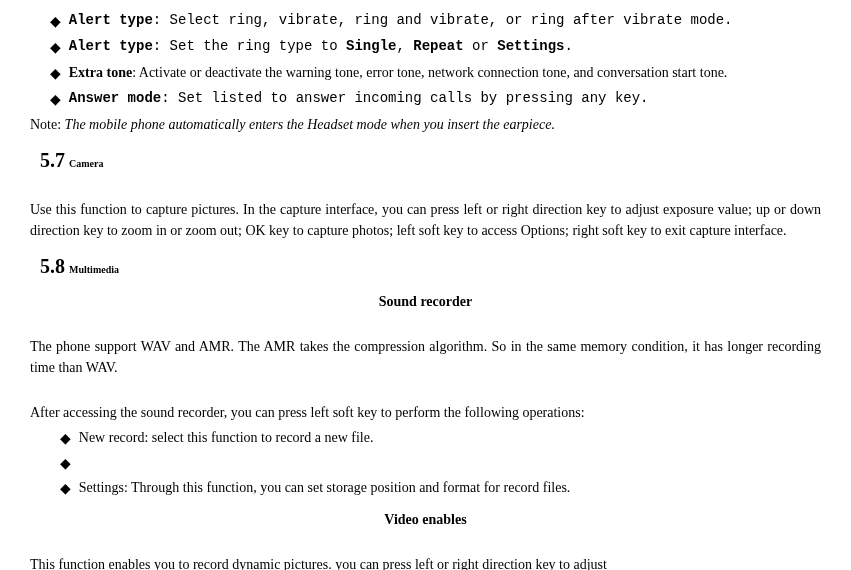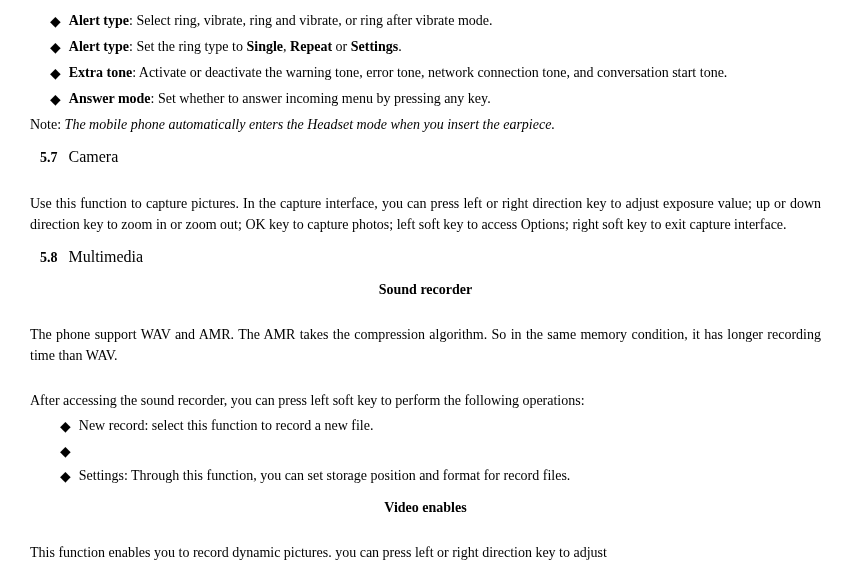--- a/index.html
+++ b/index.html
@@ -24,47 +24,48 @@
       align-items: flex-start;
     }
     .bullet-diamond {
       margin-right: 8px;
       font-size: 14px;
       flex-shrink: 0;
       margin-top: 1px;
     }
     .bullet-text {
       flex: 1;
+      font-family: Liberation Mono, monospace;
     }
     .bold {
       font-weight: bold;
     }
     .note-line {
       margin-top: 4px;
       margin-bottom: 6px;
       font-size: 14px;
     }
     .note-italic {
       font-style: italic;
     }
     .section-header {
       display: flex;
       align-items: baseline;
       margin-top: 10px;
       margin-bottom: 6px;
     }
     .section-number {
-      font-size: 14px;
+      font-size: 20px;
       font-weight: bold;
-      margin-right: 11px;
+      margin-right: 4px;
       margin-left: 10px;
     }
     .section-title {
-      font-size: 16px;
-      font-weight: normal;
+      font-size: 10px;
+      font-weight: bold;
     }
     .subsection-title {
       font-size: 14px;
       font-weight: bold;
       text-align: center;
       margin: 10px 0 6px 0;
     }
     .body-text {
       text-align: justify;
       margin-bottom: 4px;
@@ -112,21 +113,21 @@
 <div class="two-line-bullet">
   <span class="bullet-diamond">◆</span>
   <span class="two-line-content">
     <span class="bold">Extra  tone</span><span>: </span><span>Activate or deactivate the warning tone, error tone, network connection tone, and conversation start tone.</span>
   </span>
 </div>
 
 <div class="bullet-section">
   <span class="bullet-diamond">◆</span>
   <span class="bullet-text">
-    <span class="bold">Answer mode</span><span>: </span><span>Set whether to answer incoming menu by pressing any key.</span>
+    <span class="bold">Answer mode</span><span>: </span><span>Set listed to answer incoming calls by pressing any key.</span>
   </span>
 </div>
 
 <div class="note-line">
   <span>Note: </span><span class="note-italic">The mobile phone automatically enters the Headset mode when you insert the earpiece.</span>
 </div>
 
 <div class="section-header">
   <span class="section-number">5.7</span>
   <span class="section-title">Camera</span>

